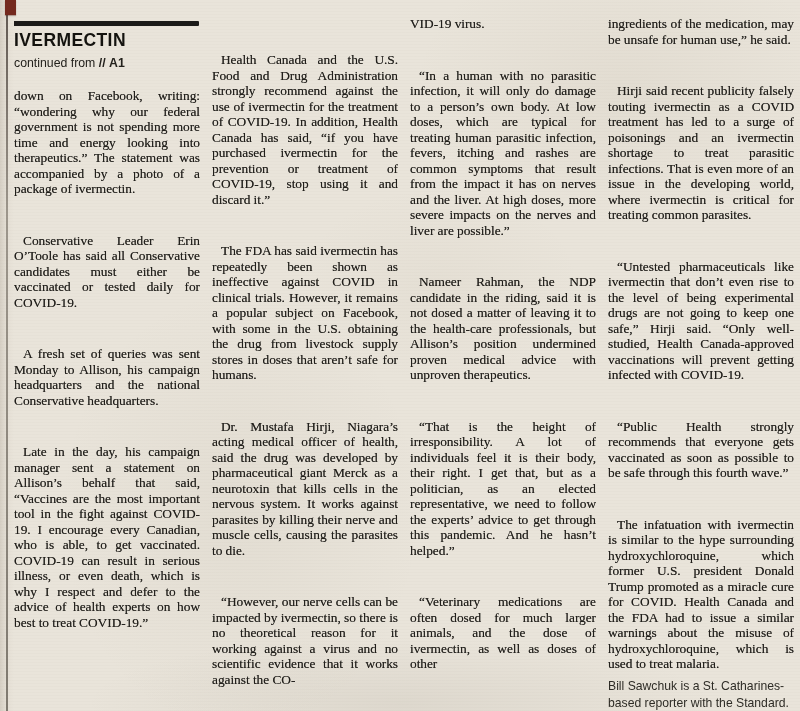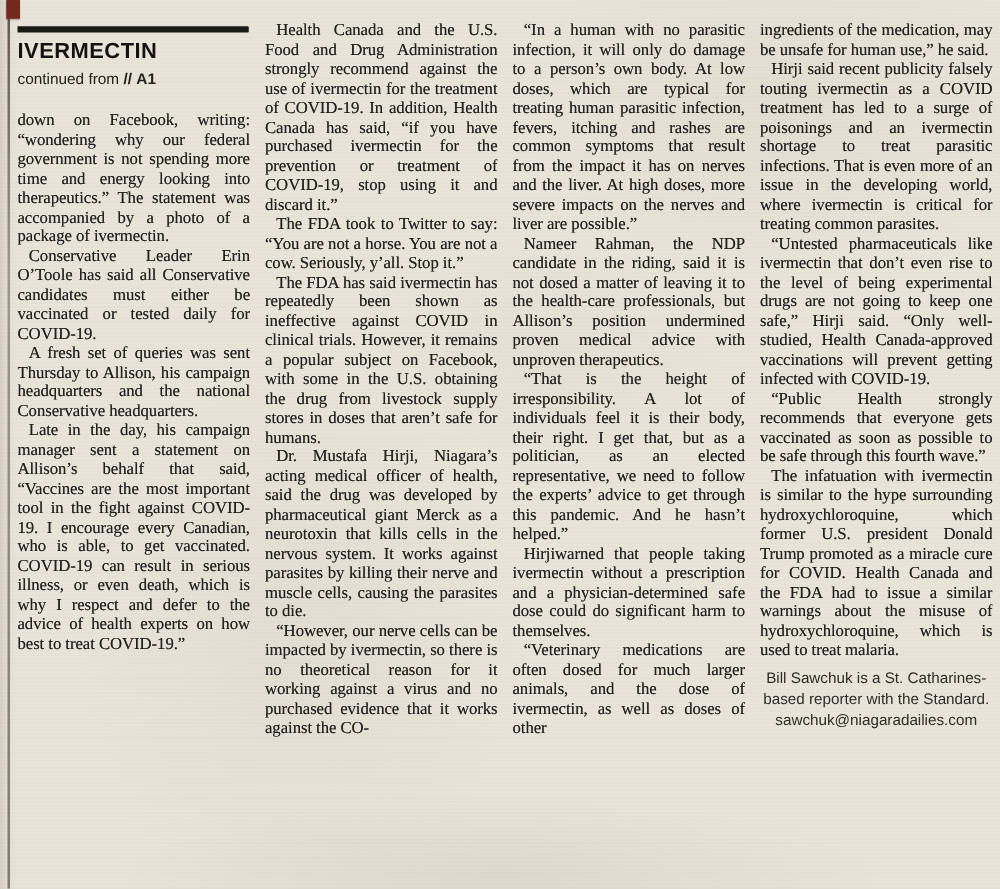--- a/index.html
+++ b/index.html
@@ -60,28 +60,28 @@
 
   p.body{
     margin:0;
     font-size:13.4px;
     line-height:15.5px;
     text-align:justify;
     letter-spacing:-0.05px;
     color:#211f1b;
     text-shadow:0 0 0.45px rgba(33,31,27,0.65);
   }
-  p.body.indent{text-indent:9px;}
+  p.body.indent{text-indent:9px;margin-top:36px;}
 
   p.byline{
     margin:0;
     font-family:"Liberation Sans", sans-serif;
     font-size:12.2px;
     line-height:17px;
-    text-align:center;
+    text-align:left;
     color:#2e2c26;
   }
   p.body + p.byline{margin-top:6px;}
 </style>
 </head>
 <body>
 
 <div class="page">
   <div class="left-rule"></div>
   <div class="red-mark"></div>
@@ -92,41 +92,40 @@
       <h1 class="headline">IVERMECTIN</h1>
       <div class="continued">
         <span>continued from</span>
         <span class="bold">//</span>
         <span class="bold">A1</span>
       </div>
     </div>
     <div class="paras">
         <p class="body">down on Facebook, writing: “wondering why our federal government is not spending more time and energy looking into therapeutics.” The statement was accompanied by a photo of a package of ivermectin.</p>
         <p class="body indent">Conservative Leader Erin O’Toole has said all Conservative candidates must either be vaccinated or tested daily for COVID-19.</p>
-        <p class="body indent">A fresh set of queries was sent Thursday to Allison, his campaign headquarters and the national Conservative headquarters.</p>
+        <p class="body indent">A fresh set of queries was sent Monday to Allison, his campaign headquarters and the national Conservative headquarters.</p>
         <p class="body indent">Late in the day, his campaign manager sent a statement on Allison’s behalf that said, “Vaccines are the most important tool in the fight against COVID-19. I encourage every Canadian, who is able, to get vaccinated. COVID-19 can result in serious illness, or even death, which is why I respect and defer to the advice of health experts on how best to treat COVID-19.”</p>
       </div>
   </div>
 
   <div class="col col2">
     <div class="paras">
         <p class="body indent">Health Canada and the U.S. Food and Drug Administration strongly recommend against the use of ivermectin for the treatment of COVID-19. In addition, Health Canada has said, “if you have purchased ivermectin for the prevention or treatment of COVID-19, stop using it and discard it.”</p>
-        <p class="body indent">The FDA took to Twitter to say: “You are not a horse. You are not a cow. Seriously, y’all. Stop it.”</p>
         <p class="body indent">The FDA has said ivermectin has repeatedly been shown as ineffective against COVID in clinical trials. However, it remains a popular subject on Facebook, with some in the U.S. obtaining the drug from livestock supply stores in doses that aren’t safe for humans.</p>
         <p class="body indent">Dr. Mustafa Hirji, Niagara’s acting medical officer of health, said the drug was developed by pharmaceutical giant Merck as a neurotoxin that kills cells in the nervous system. It works against parasites by killing their nerve and muscle cells, causing the parasites to die.</p>
-        <p class="body indent">“However, our nerve cells can be impacted by ivermectin, so there is no theoretical reason for it working against a virus and no purchased evidence that it works against the CO-</p>
+        <p class="body indent">“However, our nerve cells can be impacted by ivermectin, so there is no theoretical reason for it working against a virus and no scientific evidence that it works against the CO-</p>
       </div>
   </div>
 
   <div class="col col3">
     <div class="paras">
+        <p class="body">VID-19 virus.</p>
         <p class="body indent">“In a human with no parasitic infection, it will only do damage to a person’s own body. At low doses, which are typical for treating human parasitic infection, fevers, itching and rashes are common symptoms that result from the impact it has on nerves and the liver. At high doses, more severe impacts on the nerves and liver are possible.”</p>
         <p class="body indent">Nameer Rahman, the NDP candidate in the riding, said it is not dosed a matter of leaving it to the health-care professionals, but Allison’s position undermined proven medical advice with unproven therapeutics.</p>
         <p class="body indent">“That is the height of irresponsibility. A lot of individuals feel it is their body, their right. I get that, but as a politician, as an elected representative, we need to follow the experts’ advice to get through this pandemic. And he hasn’t helped.”</p>
-        <p class="body indent">Hirjiwarned that people taking ivermectin without a prescription and a physician-determined safe dose could do significant harm to themselves.</p>
         <p class="body indent">“Veterinary medications are often dosed for much larger animals, and the dose of ivermectin, as well as doses of other</p>
       </div>
   </div>
 
   <div class="col col4">
     <div class="paras">
         <p class="body">ingredients of the medication, may be unsafe for human use,” he said.</p>
         <p class="body indent">Hirji said recent publicity falsely touting ivermectin as a COVID treatment has led to a surge of poisonings and an ivermectin shortage to treat parasitic infections. That is even more of an issue in the developing world, where ivermectin is critical for treating common parasites.</p>
         <p class="body indent">“Untested pharmaceuticals like ivermectin that don’t even rise to the level of being experimental drugs are not going to keep one safe,” Hirji said. “Only well-studied, Health Canada-approved vaccinations will prevent getting infected with COVID-19.</p>
         <p class="body indent">“Public Health strongly recommends that everyone gets vaccinated as soon as possible to be safe through this fourth wave.”</p>

